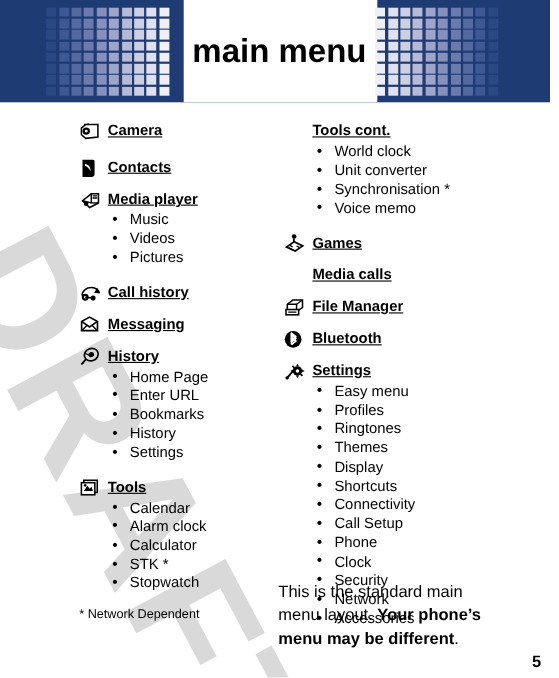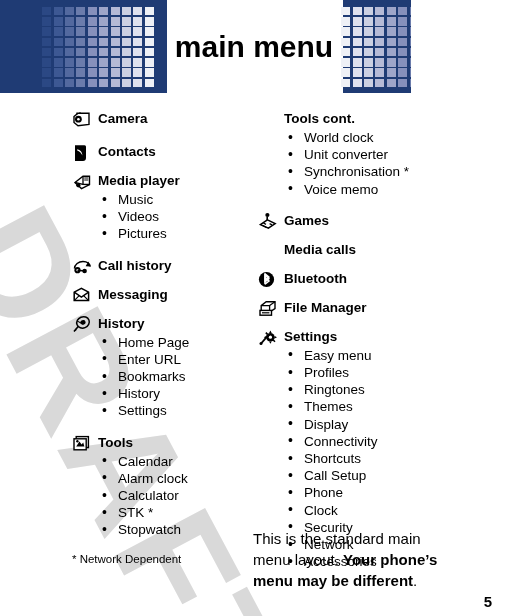--- a/index.html
+++ b/index.html
@@ -11,21 +11,21 @@
     position: relative;
     overflow: hidden;
     font-family: "Liberation Sans", sans-serif;
     -webkit-font-smoothing: antialiased;
   }
 
   
   #banner {
     position: absolute;
     left: 0; top: 0;
-    width: 411px; height: 93px;
+    width: 500px; height: 93px;
     background: #1f3b74;
     overflow: hidden;
   }
   .checker {
     position: absolute;
     top: 6px;
     height: 82px;
     display: grid;
     grid-template-rows: repeat(8, 10.25px);
     grid-auto-flow: column;
@@ -109,20 +109,21 @@
     justify-content: flex-start;
     padding-top: 1px;
   }
   .icon-slot svg { display: block; }
   .entry-label {
     font-size: 13.5px;
     font-weight: bold;
     color: #000;
     line-height: 17px;
     padding-top: 1px;
+    text-decoration: underline;
   }
 
   ul.sub {
     list-style: none;
     margin: 0;
     padding: 0 0 0 46px;
   }
   ul.sub li {
     position: relative;
     font-size: 13.5px;
@@ -499,43 +500,43 @@
       <div class="entry">
         <div class="entry-head">
           <span class="icon-slot"></span>
           <span class="entry-label">Media calls</span>
         </div>
         <div class="gap-s"></div>
       </div>
       <div class="entry">
         <div class="entry-head">
           <span class="icon-slot">
-            <svg width="17" height="17" viewBox="0 0 17 17">
-              <circle cx="8.5" cy="8.5" r="7.6" fill="#000"></circle>
-              <path d="M7 4.4 L11 7.7 L7 11 L7 2.8 L11 6.1 L7 9.4" fill="none" stroke="#fff" stroke-width="1.5" stroke-linejoin="round"></path>
-              <path d="M7 2.8 L7 13.2" stroke="#fff" stroke-width="1.5"></path>
-              <path d="M7 13.2 L11 10 L7 6.7" fill="none" stroke="#fff" stroke-width="1.5"></path>
-            </svg>
-          </span>
-          <span class="entry-label">Bluetooth</span>
-        </div>
-        <div class="gap-s"></div>
-      </div>
-      <div class="entry">
-        <div class="entry-head">
-          <span class="icon-slot">
             <svg width="20" height="17" viewBox="0 0 20 17">
               <path d="M3.2 5.6 L8.2 1.8 L17 1.8 L17 8.6 L11.6 12 L3.2 12 Z" fill="none" stroke="#000" stroke-width="1.4"></path>
               <path d="M3.2 5.6 L11.6 5.6 L11.6 12" fill="none" stroke="#000" stroke-width="1.3"></path>
               <path d="M11.6 5.6 L17 1.8" stroke="#000" stroke-width="1.2"></path>
               <rect x="2" y="10.4" width="11.5" height="4.8" fill="#fff" stroke="#000" stroke-width="1.4"></rect>
               <path d="M4 12.8 L11.4 12.8" stroke="#000" stroke-width="1.2"></path>
             </svg>
           </span>
           <span class="entry-label">File Manager</span>
+        </div>
+        <div class="gap-s"></div>
+      </div>
+      <div class="entry">
+        <div class="entry-head">
+          <span class="icon-slot">
+            <svg width="17" height="17" viewBox="0 0 17 17">
+              <circle cx="8.5" cy="8.5" r="7.6" fill="#000"></circle>
+              <path d="M7 4.4 L11 7.7 L7 11 L7 2.8 L11 6.1 L7 9.4" fill="none" stroke="#fff" stroke-width="1.5" stroke-linejoin="round"></path>
+              <path d="M7 2.8 L7 13.2" stroke="#fff" stroke-width="1.5"></path>
+              <path d="M7 13.2 L11 10 L7 6.7" fill="none" stroke="#fff" stroke-width="1.5"></path>
+            </svg>
+          </span>
+          <span class="entry-label">Bluetooth</span>
         </div>
         <div class="gap-s"></div>
       </div>
       <div class="entry">
         <div class="entry-head">
           <span class="icon-slot">
             <svg width="20" height="18" viewBox="0 0 20 18">
               <circle cx="12.4" cy="9.2" r="4.3" fill="#000"></circle>
               <circle cx="12.4" cy="9.2" r="1.6" fill="#fff"></circle>
               <path d="M12.4 2.6 L13.7 5 L11.1 5 Z M12.4 15.8 L11.1 13.4 L13.7 13.4 Z M5.8 9.2 L8.2 7.9 L8.2 10.5 Z M19 9.2 L16.6 10.5 L16.6 7.9 Z" fill="#000"></path>
@@ -546,22 +547,22 @@
             </svg>
           </span>
           <span class="entry-label">Settings</span>
         </div>
         <ul class="sub">
           <li>Easy menu</li>
           <li>Profiles</li>
           <li>Ringtones</li>
           <li>Themes</li>
           <li>Display</li>
+          <li>Shortcuts</li>
           <li>Connectivity</li>
-          <li>Shortcuts</li>
           <li>Call Setup</li>
           <li>Phone</li>
           <li>Clock</li>
           <li>Security</li>
           <li>Network</li>
           <li>Accessories</li>
         </ul>
         <div class="gap-m"></div>
       </div>
     </div>

